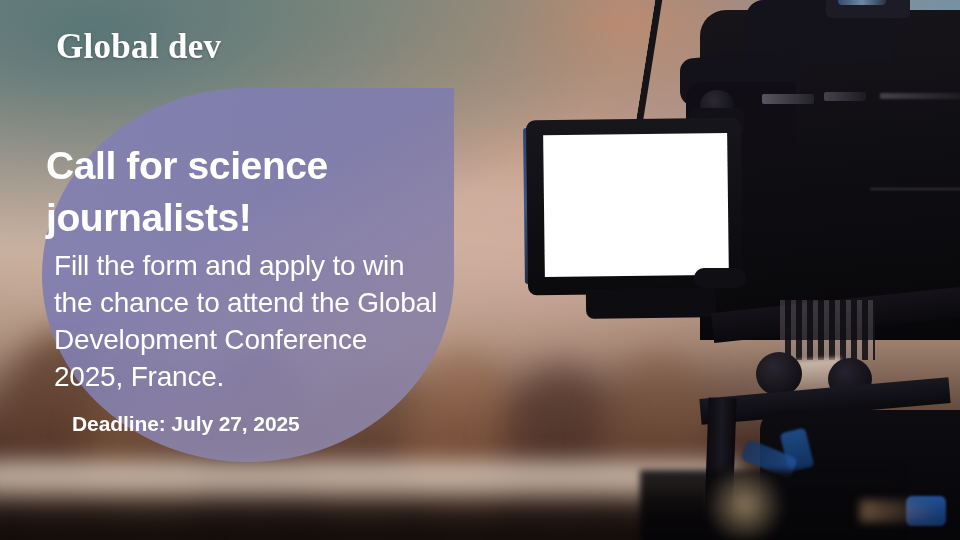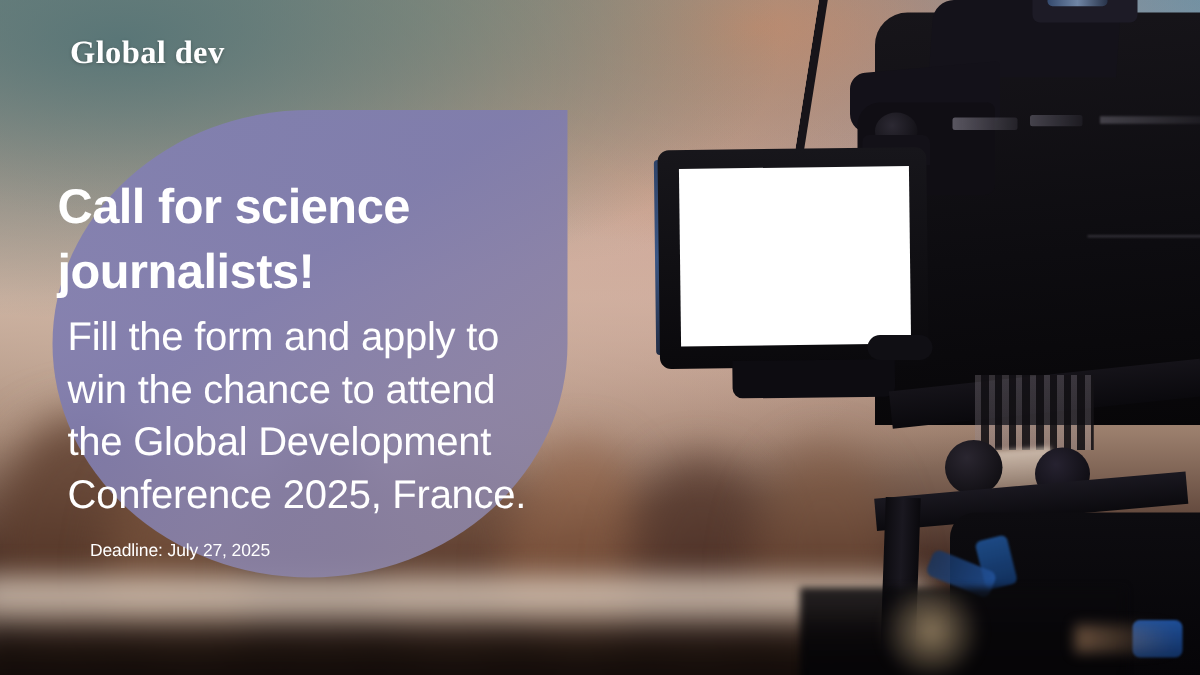--- a/index.html
+++ b/index.html
@@ -217,38 +217,38 @@
     position:absolute;left:42px;top:88px;width:412px;height:374px;
     background:linear-gradient(145deg,#8481b3 0%,#7f7cae 40%,#8a82a6 72%,#8e85a0 100%);
     border-radius:50% 0 50% 50%;
     opacity:.93;
   }
 
   
   .brand{
     position:absolute;left:56px;top:27px;
     font-family:"Liberation Serif","DejaVu Serif",serif;
-    font-weight:700;font-size:26px;letter-spacing:.3px;color:#ffffff;
+    font-weight:700;font-size:35px;letter-spacing:.3px;color:#ffffff;
     text-shadow:0 1px 3px rgba(0,0,0,.25);
   }
 
   .panel{
     position:absolute;left:46px;top:140px;width:400px;
     text-align:left;color:#ffffff;
   }
   .headline{
     font-size:39px;font-weight:700;line-height:1.33;letter-spacing:-.4px;
     margin:0 0 2px 0;
   }
   .subline{
-    font-size:32px;font-weight:400;line-height:1.32;letter-spacing:-.2px;
+    font-size:28px;font-weight:400;line-height:1.32;letter-spacing:-.2px;
     margin:4px 0 0 0;padding:0 8px;
   }
   .deadline{
-    font-size:14px;font-weight:400;line-height:1.34;letter-spacing:-.1px;
+    font-size:21px;font-weight:700;line-height:1.34;letter-spacing:-.1px;
     margin:14px 0 0 0;padding:0 26px;
   }
 </style>
 </head>
 <body>
 
 <div class="stage">
 
   <div class="photo">
     <div class="bg-base"></div>

